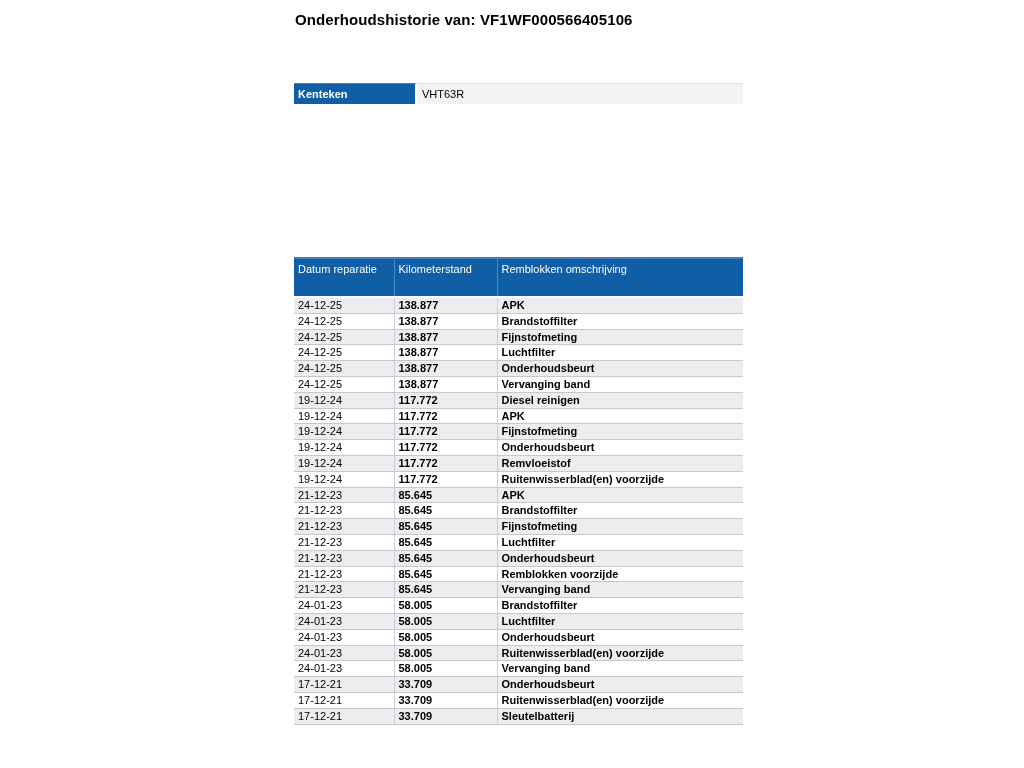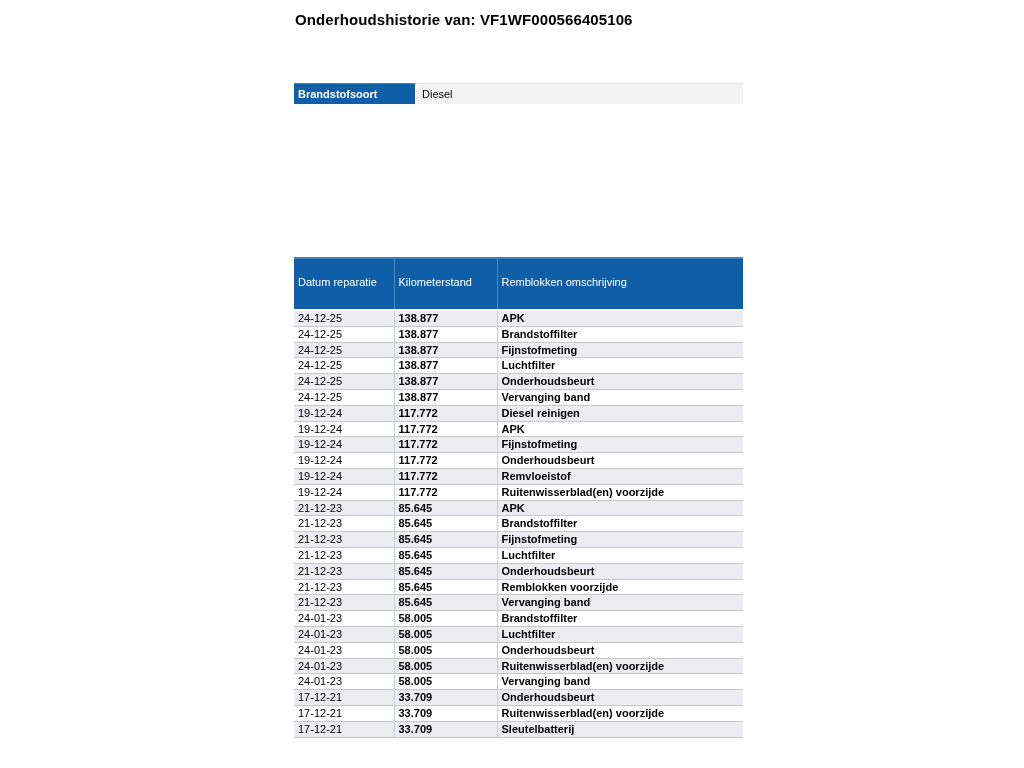--- a/index.html
+++ b/index.html
@@ -74,21 +74,21 @@
   table.main-table col.c2 { width: 103px; }
   table.main-table col.c3 { width: 246px; }
 
   table.main-table thead th {
     background: #0F5EA6;
     color: #ffffff;
     font-weight: normal;
     font-size: 11px;
     text-align: left;
     vertical-align: top;
-    padding: 17px 4px 3px 4px;
+    padding: 4px 4px 3px 4px;
     height: 30px;
     border-top: 2px solid #3F7FC0;
     border-bottom: 2px solid #ffffff;
     white-space: nowrap;
     overflow: hidden;
   }
   table.main-table thead th + th {
     border-left: 1px solid #4C86C6;
     margin-left: 24px;
   }
@@ -114,22 +114,22 @@
 </head>
 <body>
 
 <div class="page">
 
   <div class="page-title">Onderhoudshistorie van: VF1WF000566405106</div>
 
   <table class="info-table">
     <tbody>
         <tr>
-    <td class="info-label">Brandstofsoort</td>
-    <td class="info-value">Diesel</td>
+    <td class="info-label">Kenteken</td>
+    <td class="info-value">VHT63R</td>
   </tr>
       </tbody>
   </table>
 
   <table class="main-table">
     <colgroup>
       <col class="c1">
         <col class="c2">
         <col class="c3">
     </colgroup>

